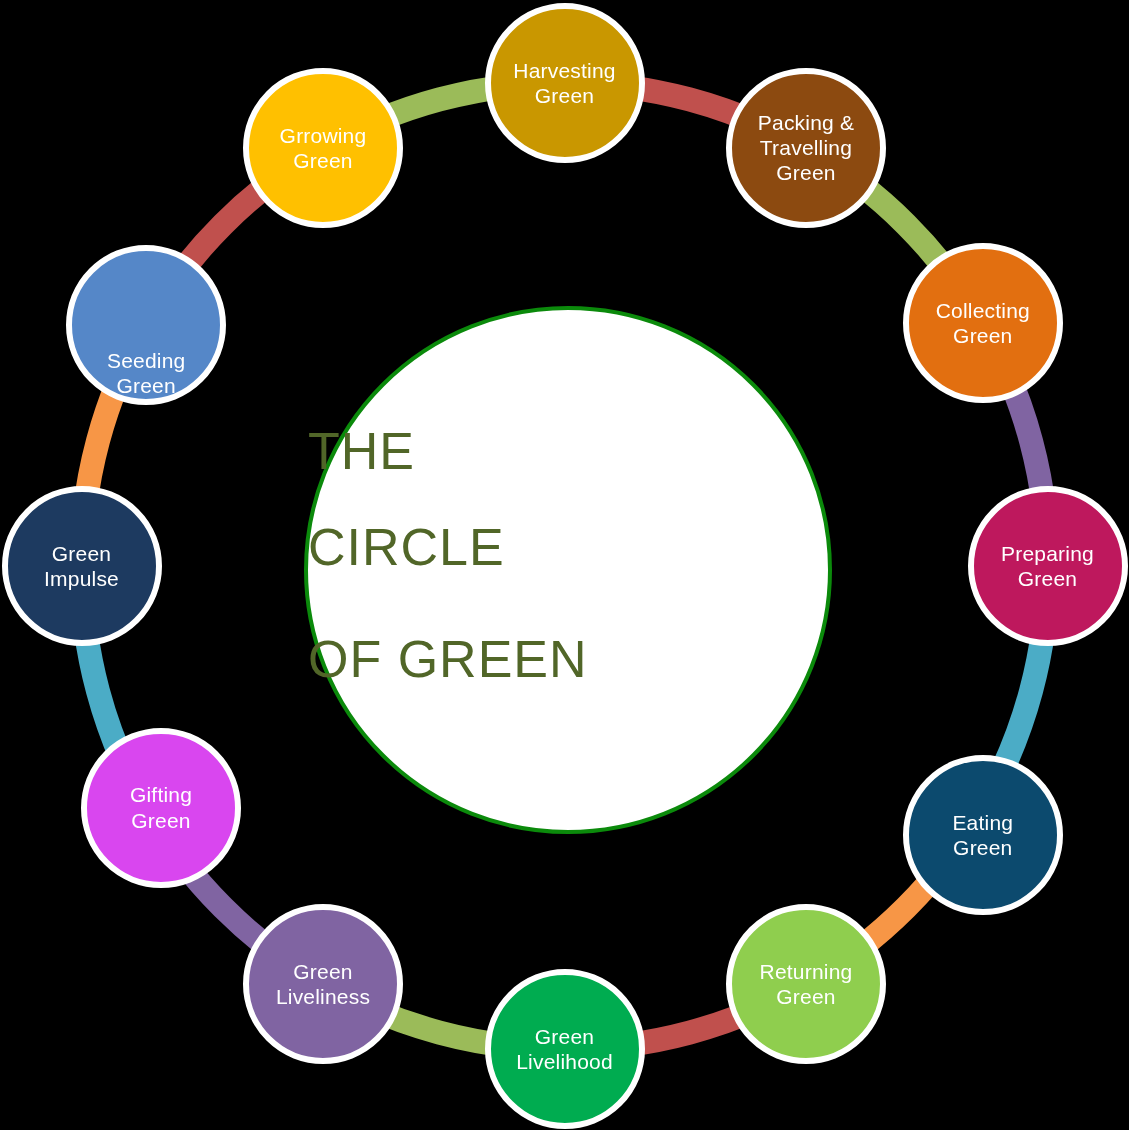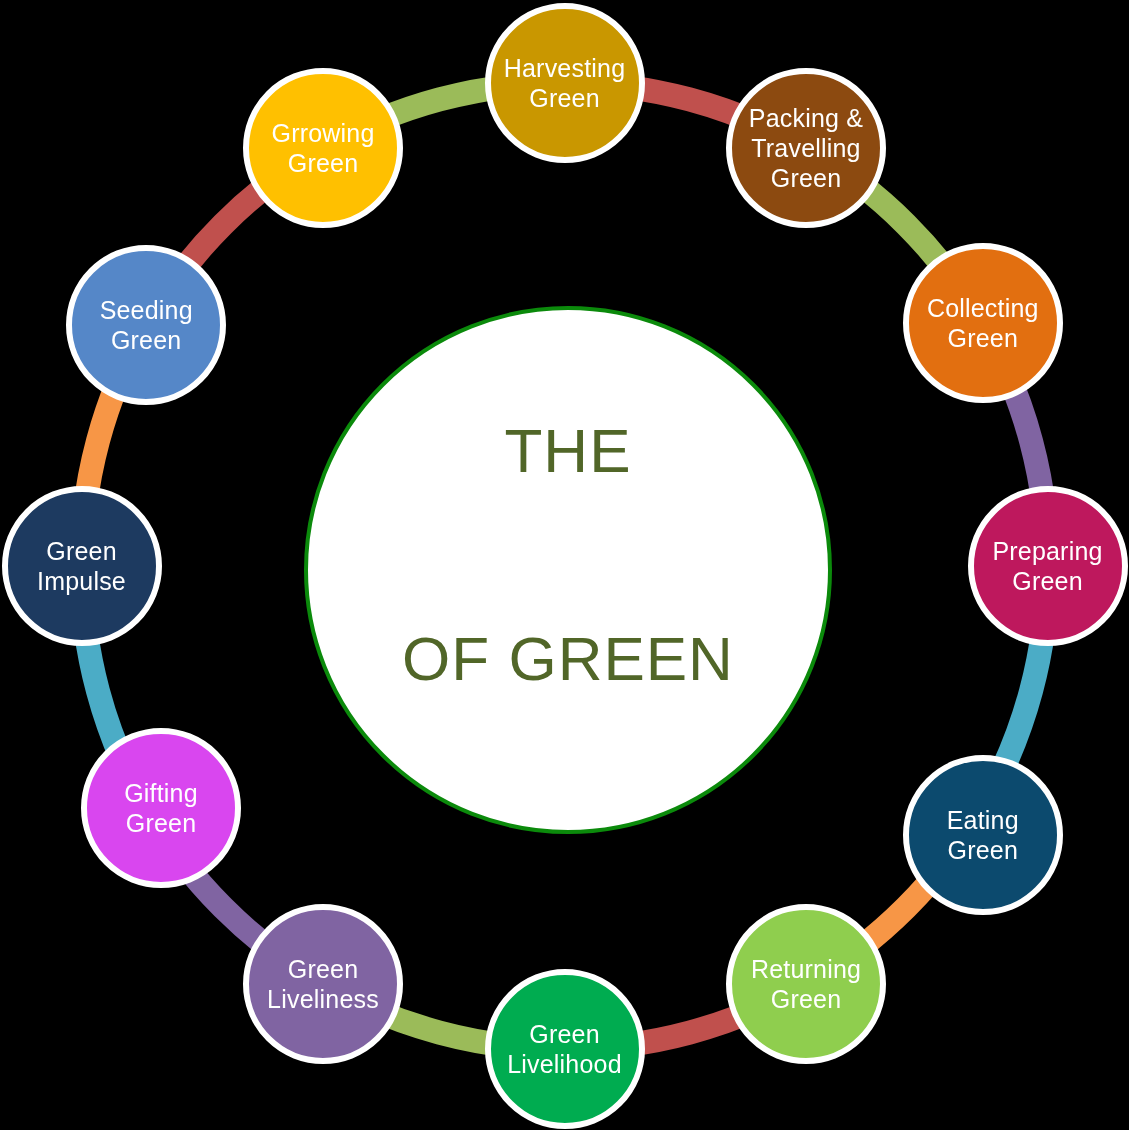--- a/index.html
+++ b/index.html
@@ -28,22 +28,21 @@
     width: 520px;
     height: 520px;
     border-radius: 50%;
     background: #ffffff;
     border: 4px solid #0b8a0b;
     box-sizing: content-box;
   }
   .title-line {
     position: absolute;
     width: 100%;
-    text-align: center;
-    font-size: 62px;
+    font-size: 52px;
     line-height: 72px;
     font-weight: 400;
     letter-spacing: 1px;
     white-space: nowrap;
   }
   .title-line.l0 { top: 105px; }
   .title-line.l1 { top: 201px; }
   .title-line.l2 { top: 313px; }
   .node {
     position: absolute;
@@ -51,21 +50,21 @@
     height: 160px;
     border-radius: 50%;
     border: 6px solid #ffffff;
     box-sizing: border-box;
     display: flex;
     align-items: center;
     justify-content: center;
   }
   .node-label {
     color: #ffffff;
-    font-size: 25px;
+    font-size: 21px;
     line-height: 1.2;
     text-align: center;
     font-weight: 400;
     letter-spacing: 0.2px;
   }
 </style>
 </head>
 <body>
 
 <div id="stage" style="background: rgb(0, 0, 0);">
@@ -140,32 +139,33 @@
           <div>Gifting</div>
           <div>Green</div>
         </div>
       </div>
       <div class="node" style="left: 1.5px; top: 486px; background: rgb(29, 58, 96);">
         <div class="node-label" style="color: rgb(255, 255, 255);">
           <div>Green</div>
           <div>Impulse</div>
         </div>
       </div>
-      <div class="node" style="left: 66.2097px; top: 244.5px; background: rgb(85, 135, 200);">
+      <div class="node" style="left: 66.2097px; top: 244.5px; background: rgb(85, 135, 200); align-items: flex-end;">
         <div class="node-label" style="color: rgb(255, 255, 255);">
           <div>Seeding</div>
           <div>Green</div>
         </div>
       </div>
       <div class="node" style="left: 243px; top: 67.7097px; background: rgb(255, 192, 0);">
         <div class="node-label" style="color: rgb(255, 255, 255);">
           <div>Grrowing</div>
           <div>Green</div>
         </div>
       </div>
     </div>
 
   <div id="center-circle" style="background: rgb(255, 255, 255); border-color: rgb(11, 138, 11);">
     <div class="title-line l0" style="color: rgb(81, 102, 40);">THE</div>
+    <div class="title-line l1" style="color: rgb(81, 102, 40);">CIRCLE</div>
     <div class="title-line l2" style="color: rgb(81, 102, 40);">OF GREEN</div>
   </div>
 
 </div>
 
 </body></html>

